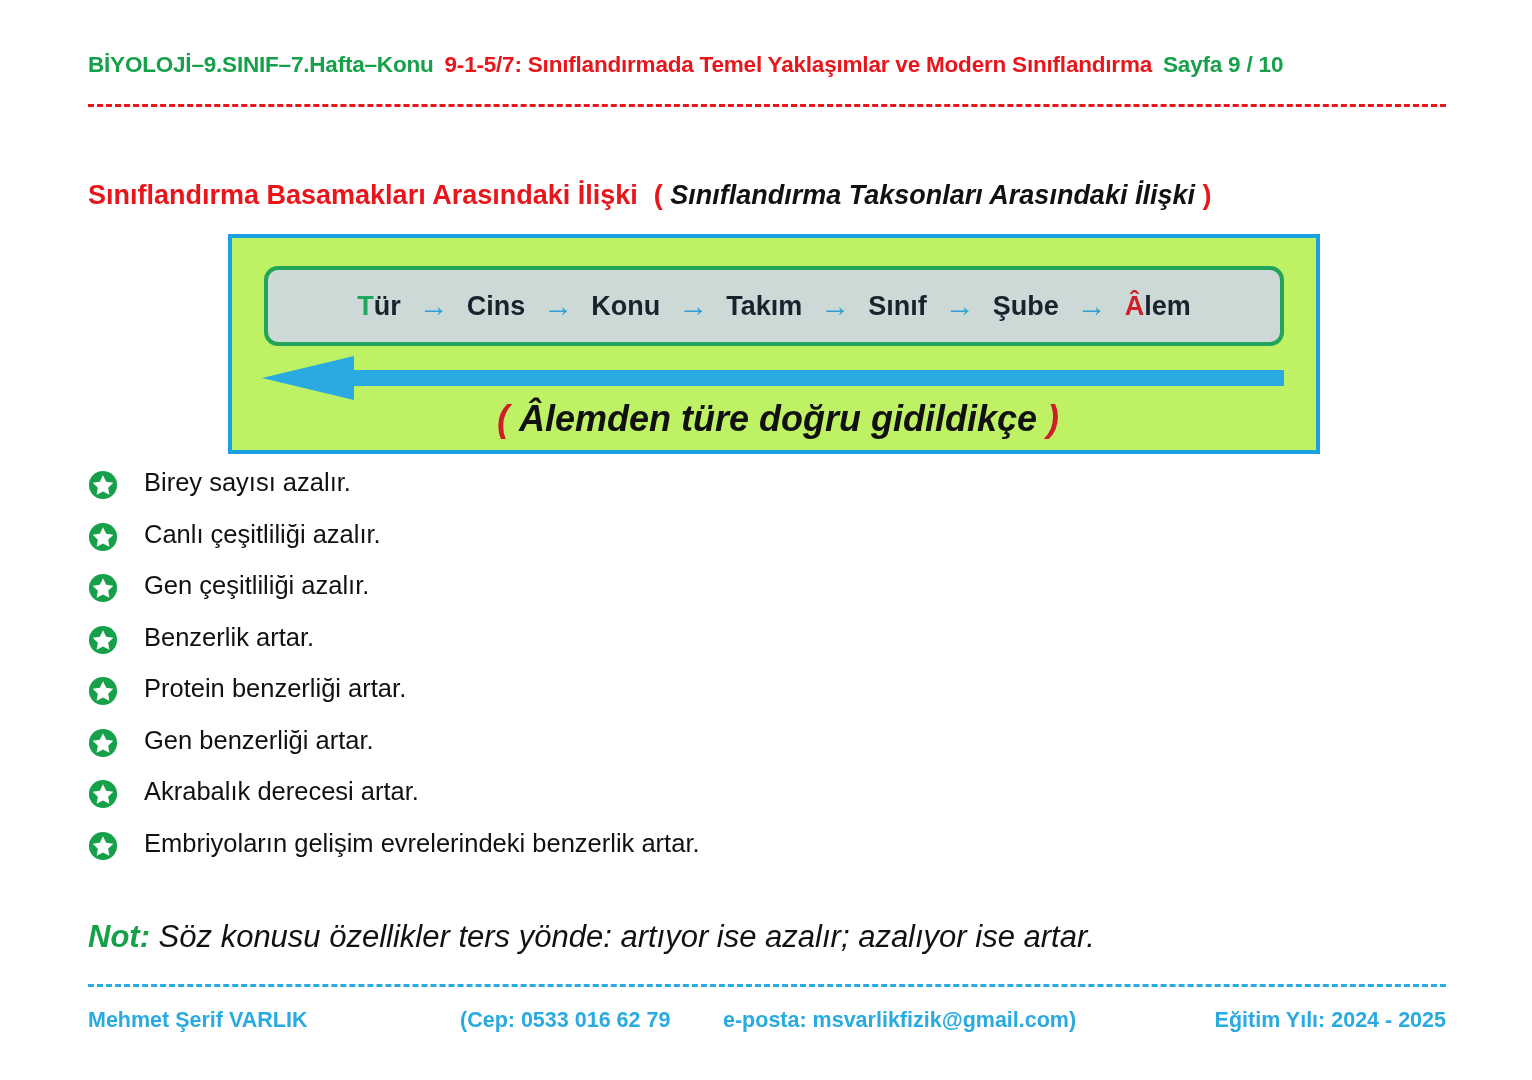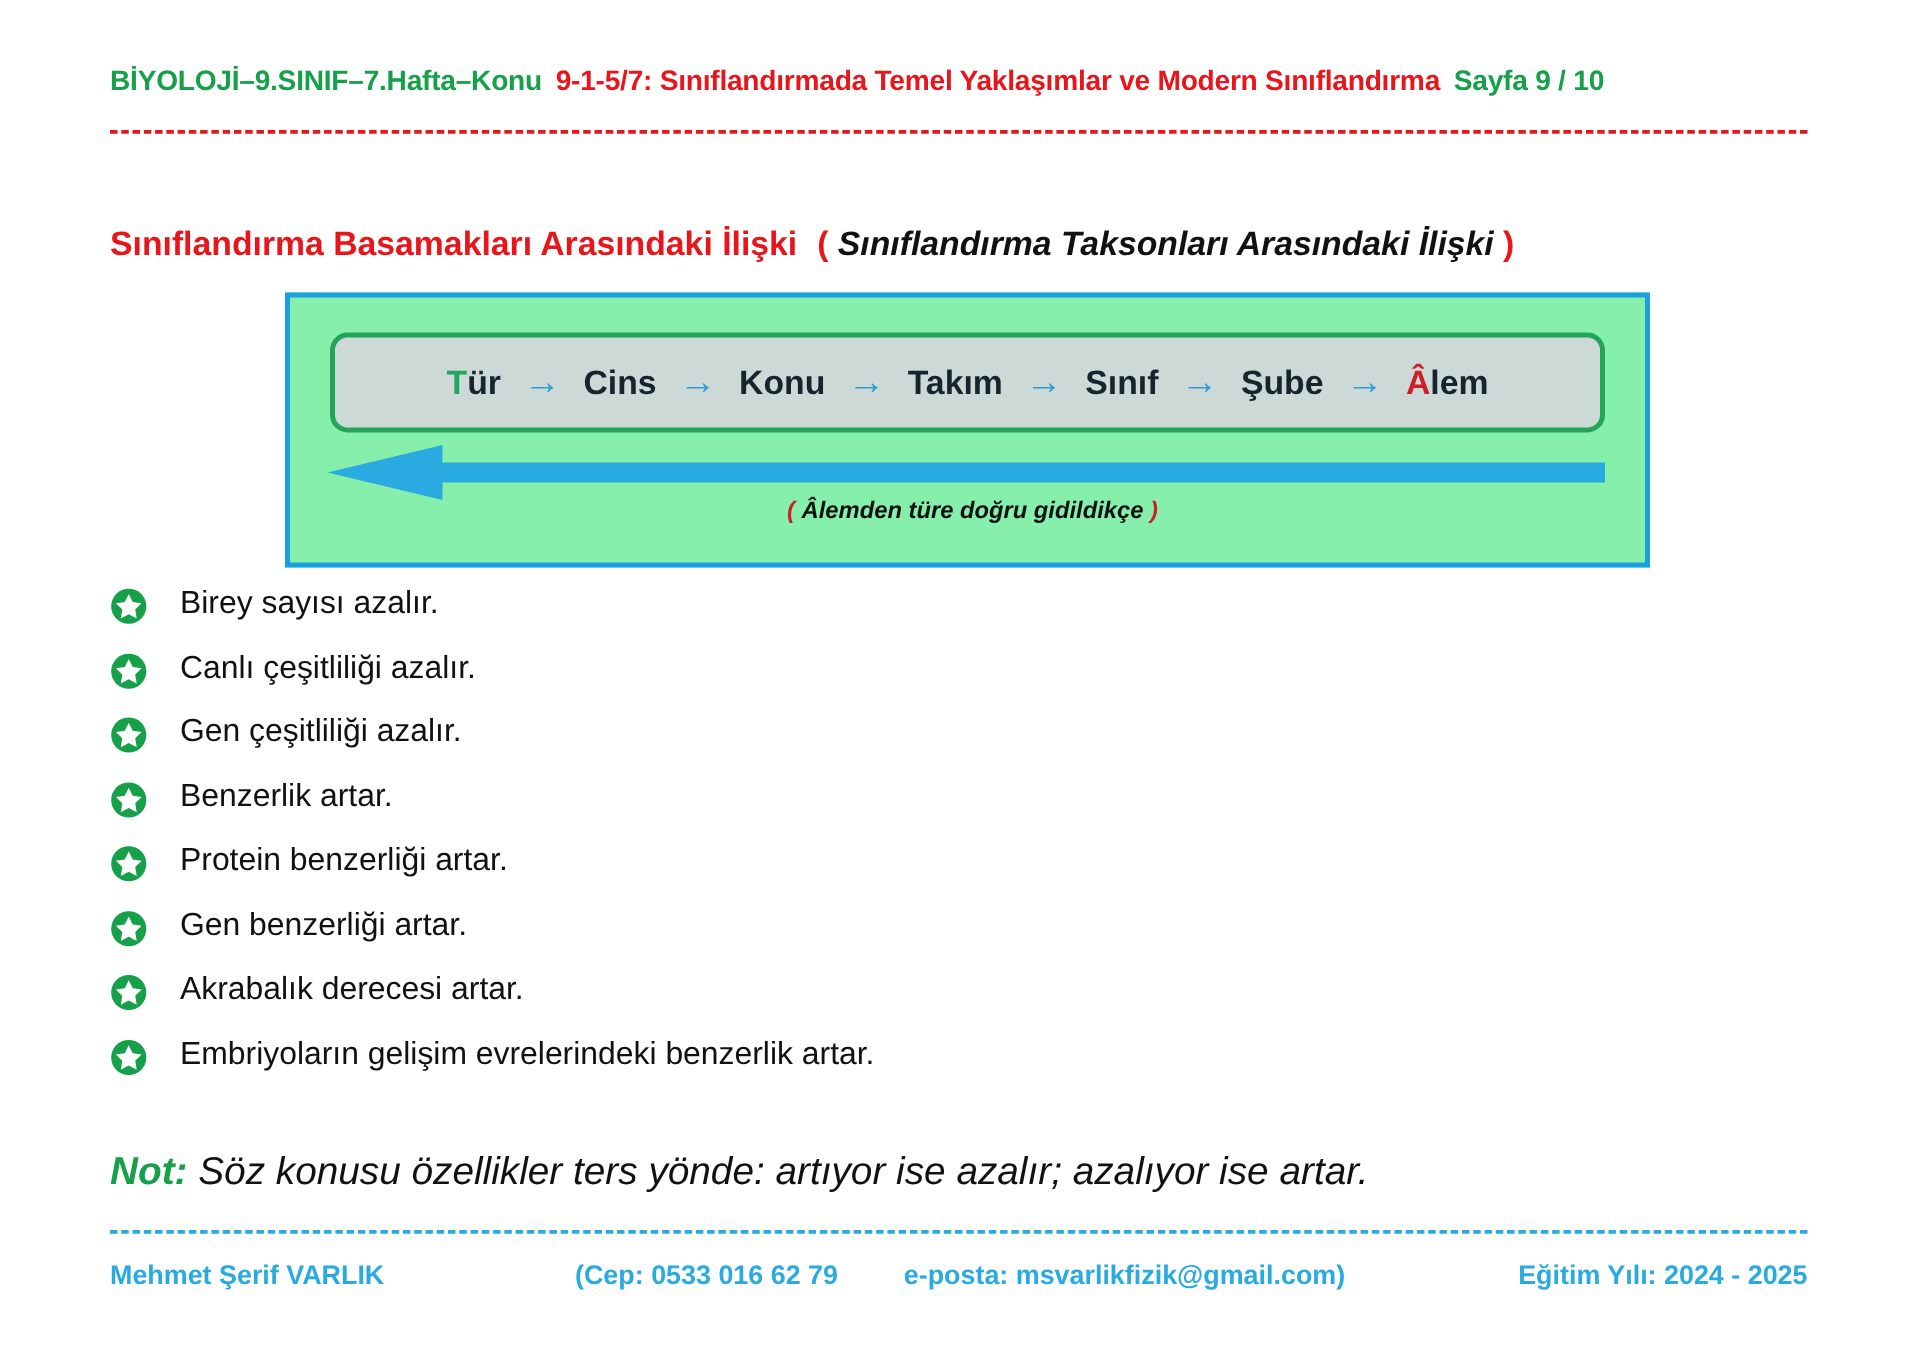--- a/index.html
+++ b/index.html
@@ -53,21 +53,21 @@
   .st-gap   { display: inline-block; width: 16px; }
 
   
   .diagram-box {
     position: absolute;
     left: 228px;
     top: 234px;
     width: 1092px;
     height: 220px;
     box-sizing: border-box;
-    background: #86efac;
+    background: #bef264;
     border: 4px solid #1a9fe0;
   }
 
   
   .taxa-box {
     position: absolute;
     left: 32px;
     top: 28px;
     width: 1020px;
     height: 80px;
@@ -105,21 +105,21 @@
     width: 1022px;
     height: 44px;
   }
 
   .arrow-caption {
     position: absolute;
     left: 0;
     top: 160px;
     width: 1092px;
     text-align: center;
-    font-size: 19px;
+    font-size: 36px;
     font-weight: bold;
     font-style: italic;
     color: #111111;
     white-space: nowrap;
   }
   .ac-red { color: #cc1f2a; font-style: italic; }
 
   
   .bullet-list {
     position: absolute;

